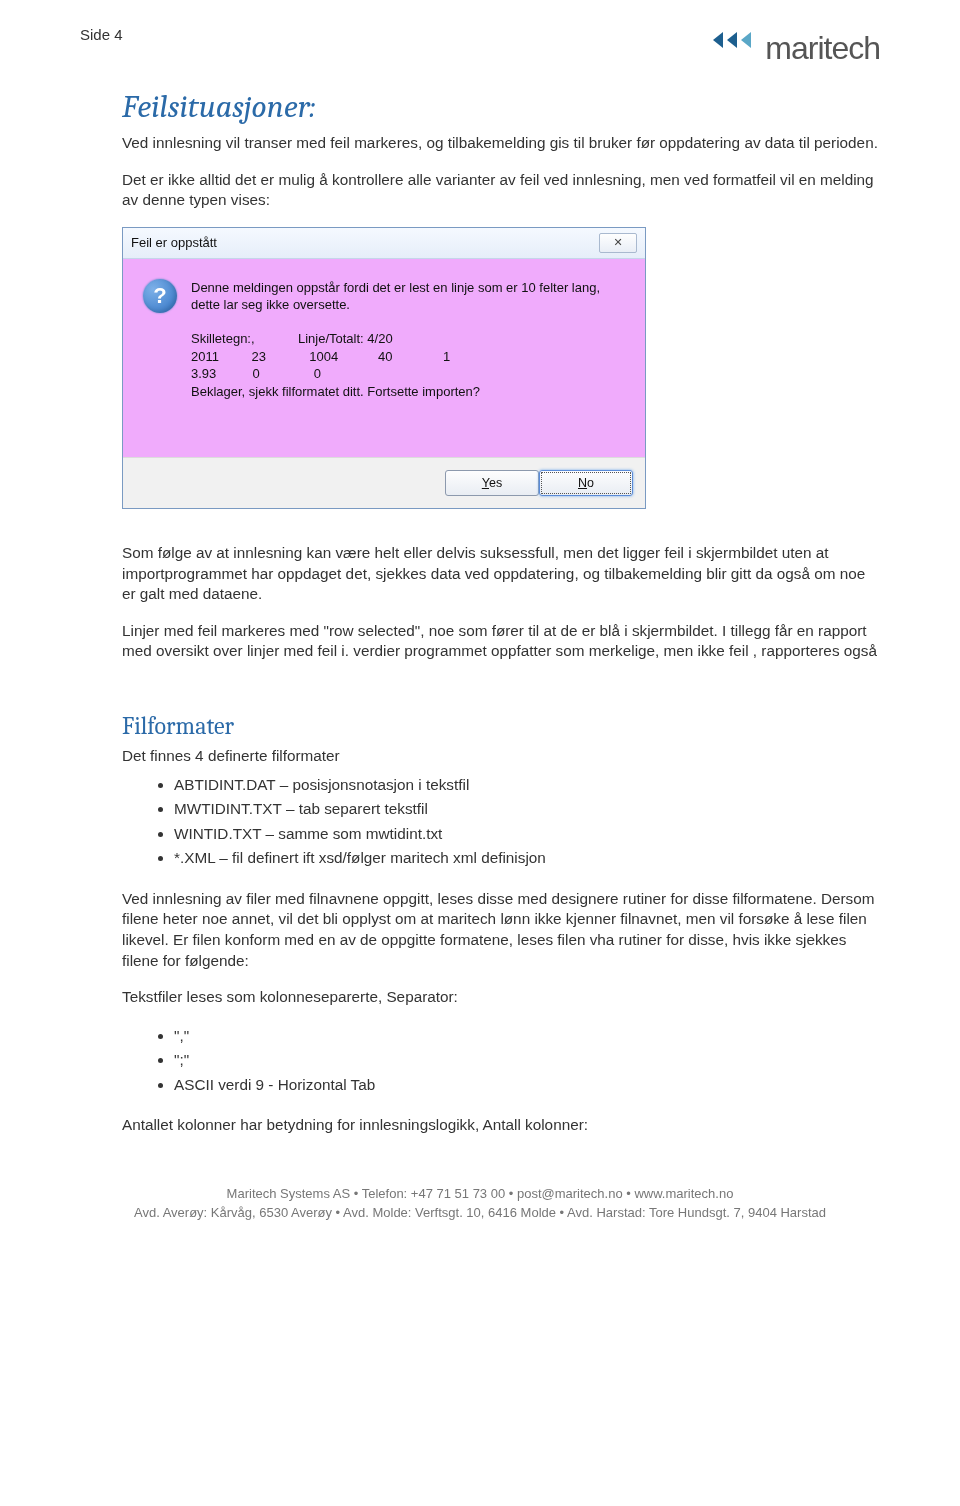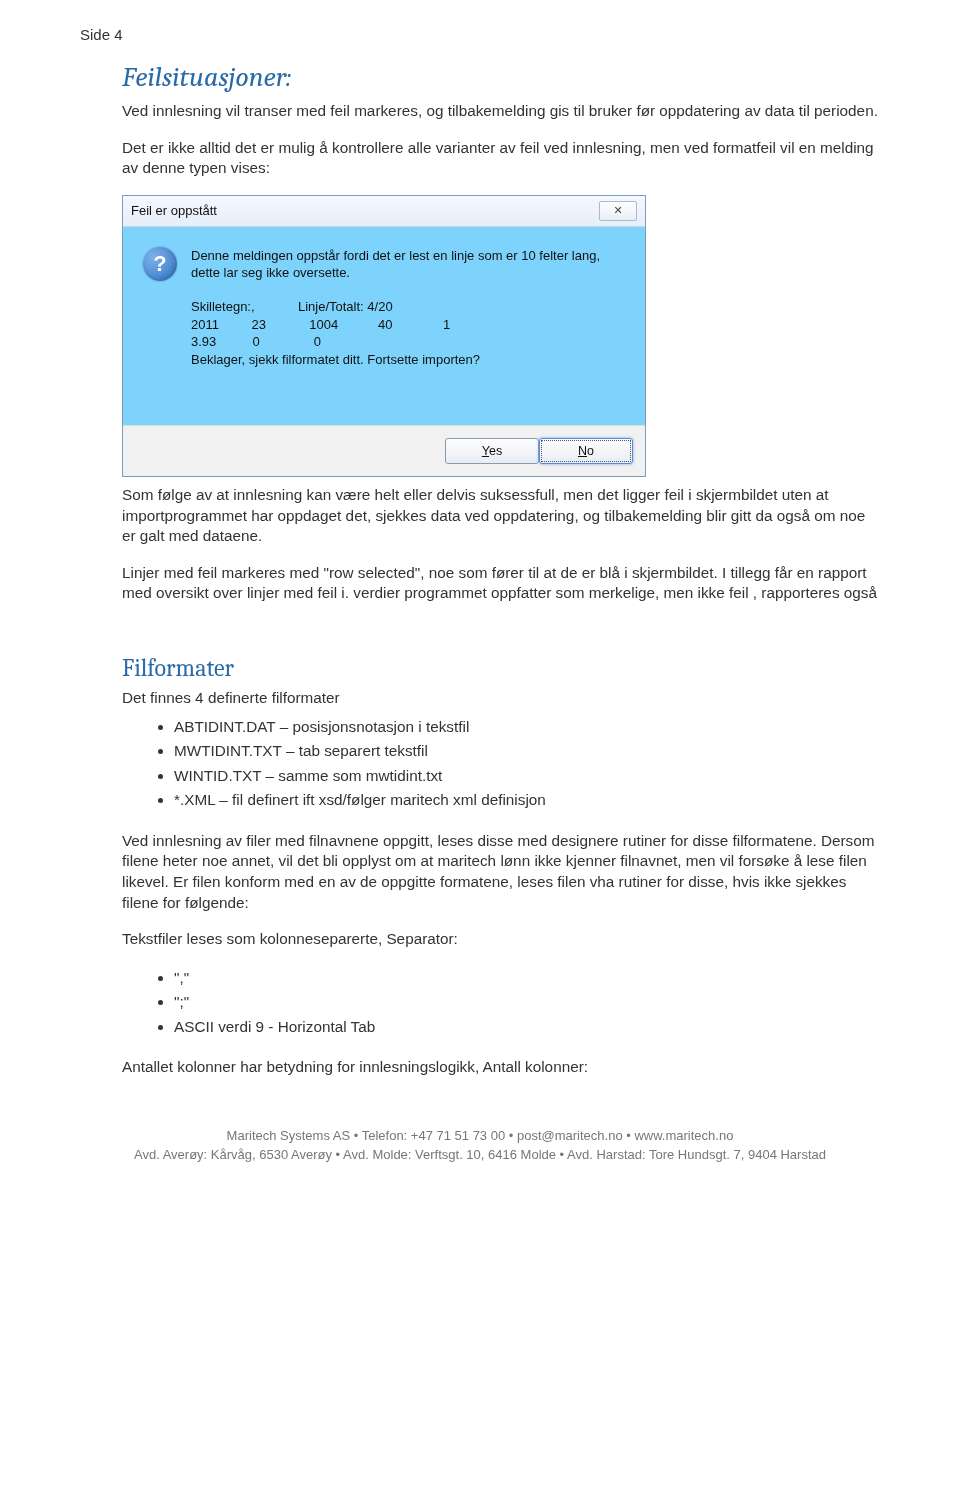--- a/index.html
+++ b/index.html
@@ -34,21 +34,21 @@
   }
   .logo svg { margin-right: 4px; margin-bottom: 16px; }
   .content {
     padding-left: 42px;
   }
   h2.section-title {
     font-family: Cambria, Georgia, serif;
     font-weight: normal;
     font-style: italic;
     color: #2b6aa8;
-    font-size: 28px;
+    font-size: 32px;
     margin: 18px 0 8px 0;
   }
   h2.section-title-nonitalic {
     font-family: Cambria, Georgia, serif;
     font-weight: normal;
     color: #2b6aa8;
     font-size: 24px;
     margin: 50px 0 4px 0;
   }
   p {
@@ -62,23 +62,23 @@
     padding-left: 52px;
   }
   li {
     font-size: 15.3px;
     line-height: 1.6;
     color: #333;
   }
   
   .dialog {
     width: 522px;
-    margin: 6px 0 8px 0;
+    margin: 6px 0 34px 0;
     border: 1px solid #7a9ac2;
-    background: #7dd3fc;
+    background: #f0abfc;
     font-family: "Segoe UI", Tahoma, sans-serif;
     box-shadow: 0 0 0 rgba(0,0,0,0);
   }
   .dlg-titlebar {
     background: linear-gradient(#f5f9ff,#e6eef9);
     border-bottom: 1px solid #c5d5ea;
     padding: 5px 8px 5px 8px;
     display: flex;
     justify-content: space-between;
     align-items: center;
@@ -156,20 +156,28 @@
     padding: 0 20px;
   }
   .u { text-decoration: underline; }
 </style>
 </head>
 <body>
 
 <div class="page">
   <div class="header">
     <div class="side-label">Side 4</div>
+    <div class="logo">
+      <svg width="52" height="28" viewBox="0 0 52 28">
+        <polygon points="4,14 14,6 14,22" fill="#1d5f8f"></polygon>
+        <polygon points="18,14 28,6 28,22" fill="#1d5f8f"></polygon>
+        <polygon points="32,14 42,6 42,22" fill="#5aa7c7"></polygon>
+      </svg>
+      <span>maritech</span>
+    </div>
   </div>
 
   <div class="content">
     <h2 class="section-title">Feilsituasjoner:</h2>
     <p>Ved innlesning vil transer med feil markeres, og tilbakemelding gis til bruker før oppdatering av data til perioden.</p>
     <p>Det er ikke alltid det er mulig å kontrollere alle varianter av feil ved innlesning, men ved formatfeil vil en melding av denne typen vises:</p>
 
     <div class="dialog">
       <div class="dlg-titlebar">
         <span class="dlg-title">Feil er oppstått</span>

